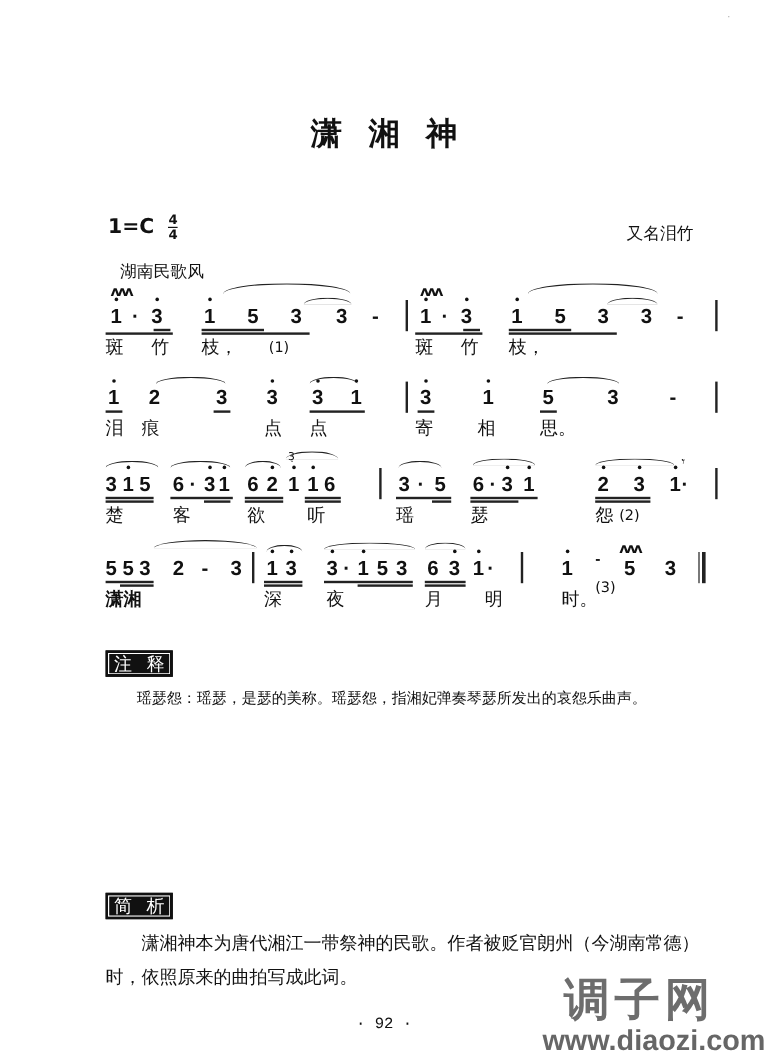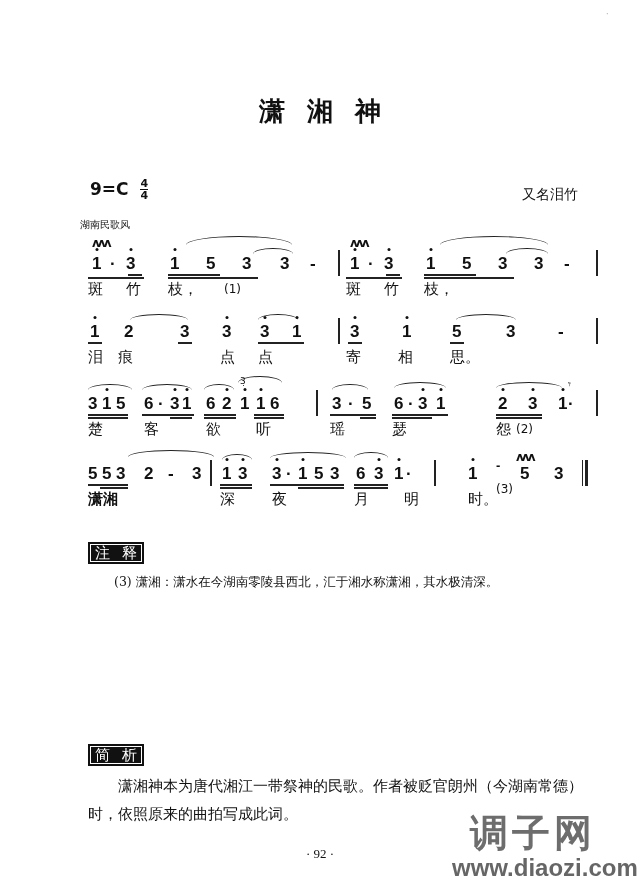--- a/index.html
+++ b/index.html
@@ -4,51 +4,51 @@
 <style>
   html, body { margin:0; padding:0; background:#ffffff; }
   body { width:640px; height:883px; position:relative; overflow:hidden;
          font-family:"DejaVu Sans", "Liberation Sans", sans-serif; color:#111; }
   .abs { position:absolute; }
   .title { left:0; width:640px; top:94px; text-align:center; font-size:26px; font-weight:bold; letter-spacing:22px; padding-left:22px; box-sizing:border-box; }
   .key { left:90px; top:178px; font-size:17px; font-weight:bold; }
   .key .sig { display:inline-flex; flex-direction:column; align-items:center; font-size:11px; line-height:11px; vertical-align:middle; margin-left:6px; }
   .key .sig span:first-child { border-bottom:1px solid #111; }
   .poet { left:522px; top:186px; font-size:14px; font-family:"DejaVu Serif", serif; }
-  .style { left:80px; top:218px; font-size:10px; font-family:"DejaVu Serif", serif; }
+  .style { left:100px; top:218px; font-size:14px; font-family:"DejaVu Serif", serif; }
 
   .line { position:absolute; left:88px; width:520px; height:62px; }
   .note { position:absolute; font-size:17px; font-weight:bold; font-family:"Liberation Sans", sans-serif; top:18px; }
   .note .dot-above { position:absolute; left:50%; top:-6px; width:3px; height:3px; background:#111; border-radius:50%; transform:translateX(-50%); }
   .lyric { position:absolute; top:44px; font-size:15px; font-family:"DejaVu Serif", serif; }
   .bar { position:absolute; top:14px; width:1.5px; height:26px; background:#222; }
   .final { position:absolute; top:14px; width:6px; height:26px; border-left:1.5px solid #222; border-right:3px solid #222; box-sizing:border-box; }
   .ul { position:absolute; height:1.5px; background:#222; }
   .slur { position:absolute; border-top:1.5px solid #222; border-radius:50% 50% 0 0 / 100% 100% 0 0; height:8px; }
   .trill { position:absolute; top:0px; font-size:12px; font-weight:bold; letter-spacing:-2px; }
   .small { position:absolute; font-size:12px; }
 
   .sec-head { position:absolute; left:88px; width:56px; height:22px; background:#111; color:#fff; font-size:15px; border:2px solid #111; box-shadow:0 0 0 1px #fff inset; display:flex; justify-content:space-between; align-items:center; padding:0 5px; box-sizing:border-box; }
   .para { position:absolute; left:88px; width:520px; font-size:12.5px; line-height:23px; font-family:"DejaVu Serif", serif; }
   .para .indent { padding-left:26px; }
   .analysis { position:absolute; left:88px; width:520px; font-size:15px; line-height:28px; font-family:"DejaVu Serif", serif; }
-  .pageno { position:absolute; left:0; width:640px; top:846px; text-align:center; font-size:13px; font-family:Liberation Serif, serif; }
+  .pageno { position:absolute; left:0; width:640px; top:846px; text-align:center; font-size:13px; font-family:Liberation Mono, monospace; }
   .wm1 { position:absolute; left:470px; top:808px; font-size:38px; font-weight:bold; color:#6d6d6d; letter-spacing:4px; }
   .wm2 { position:absolute; left:452px; top:854px; font-size:24px; font-weight:bold; color:#666; font-family:"Liberation Sans", sans-serif; }
   .corner { position:absolute; left:606px; top:10px; font-size:8px; color:#aaa; }
 </style>
 </head>
 <body>
 
 <div class="corner">·</div>
 
 <div class="abs title">潇湘神</div>
 
 <div class="abs key">
-  <span>9=C</span>
+  <span>1=C</span>
   <span class="sig">
     <span>4</span>
     <span>4</span>
   </span>
 </div>
 <div class="abs poet">又名泪竹</div>
 <div class="abs style">湖南民歌风</div>
 
 <div class="line" style="top:236px;">
   <span class="trill" style="left:4px;">ᴧᴧᴧ</span>
@@ -227,21 +227,21 @@
   <span class="lyric" style="left:316px;">明</span>
   <span class="lyric" style="left:380px;">时。</span>
   <span class="small" style="left:408px;top:36px;">(3)</span>
 </div>
 
 <div class="sec-head" style="top:542px;">
   <span>注</span>
   <span>释</span>
 </div>
 <div class="para" style="top:570px;">
-  <div class="indent">(3) 潇湘：潇水在今湖南零陵县西北，汇于湘水称潇湘，其水极清深。</div>
+  <div class="indent">瑶瑟怨：瑶瑟，是瑟的美称。瑶瑟怨，指湘妃弹奏琴瑟所发出的哀怨乐曲声。</div>
 </div>
 
 <div class="sec-head" style="top:744px;">
   <span>简</span>
   <span>析</span>
 </div>
 <div class="analysis" style="top:772px;text-indent:30px;">潇湘神本为唐代湘江一带祭神的民歌。作者被贬官朗州（今湖南常德）时，依照原来的曲拍写成此词。</div>
 
 <div class="pageno">· 92 ·</div>
 <div class="wm1">调子网</div>

